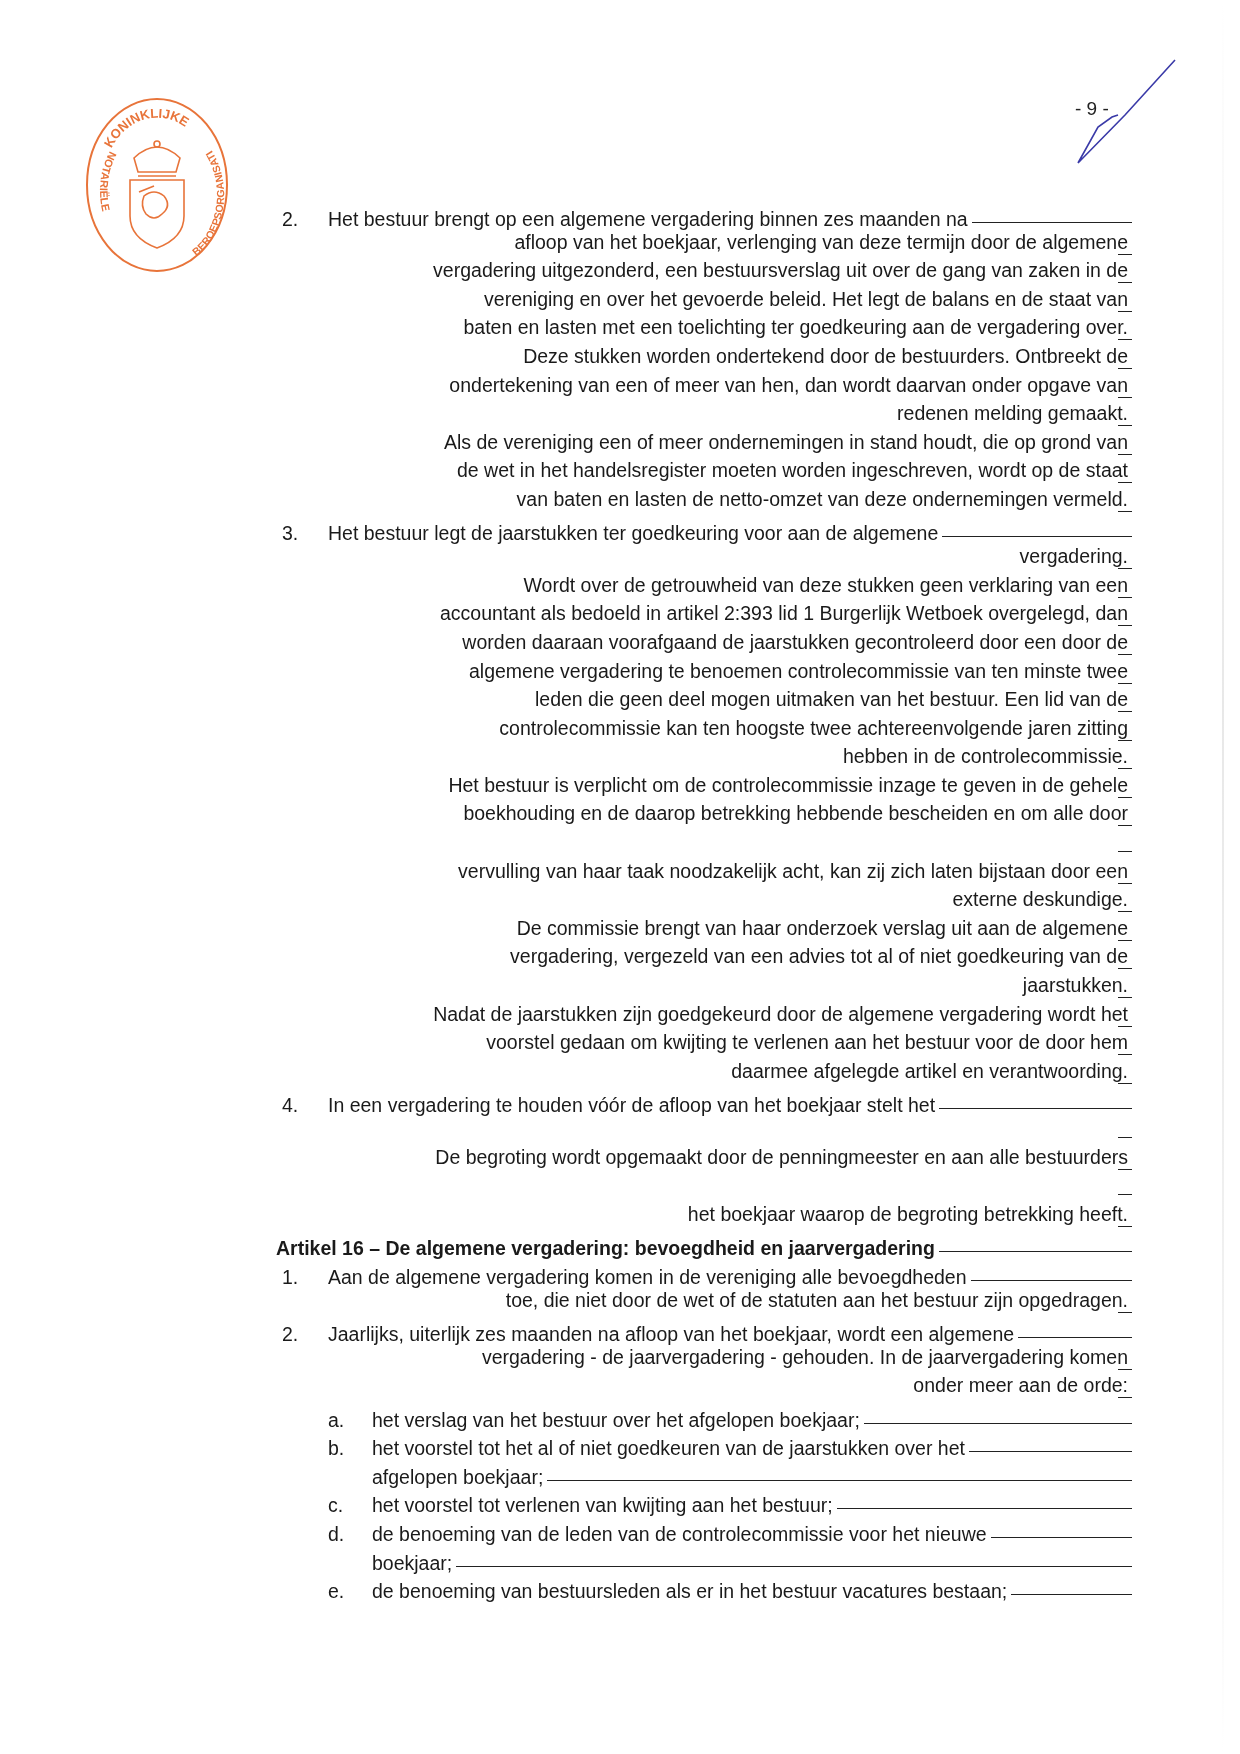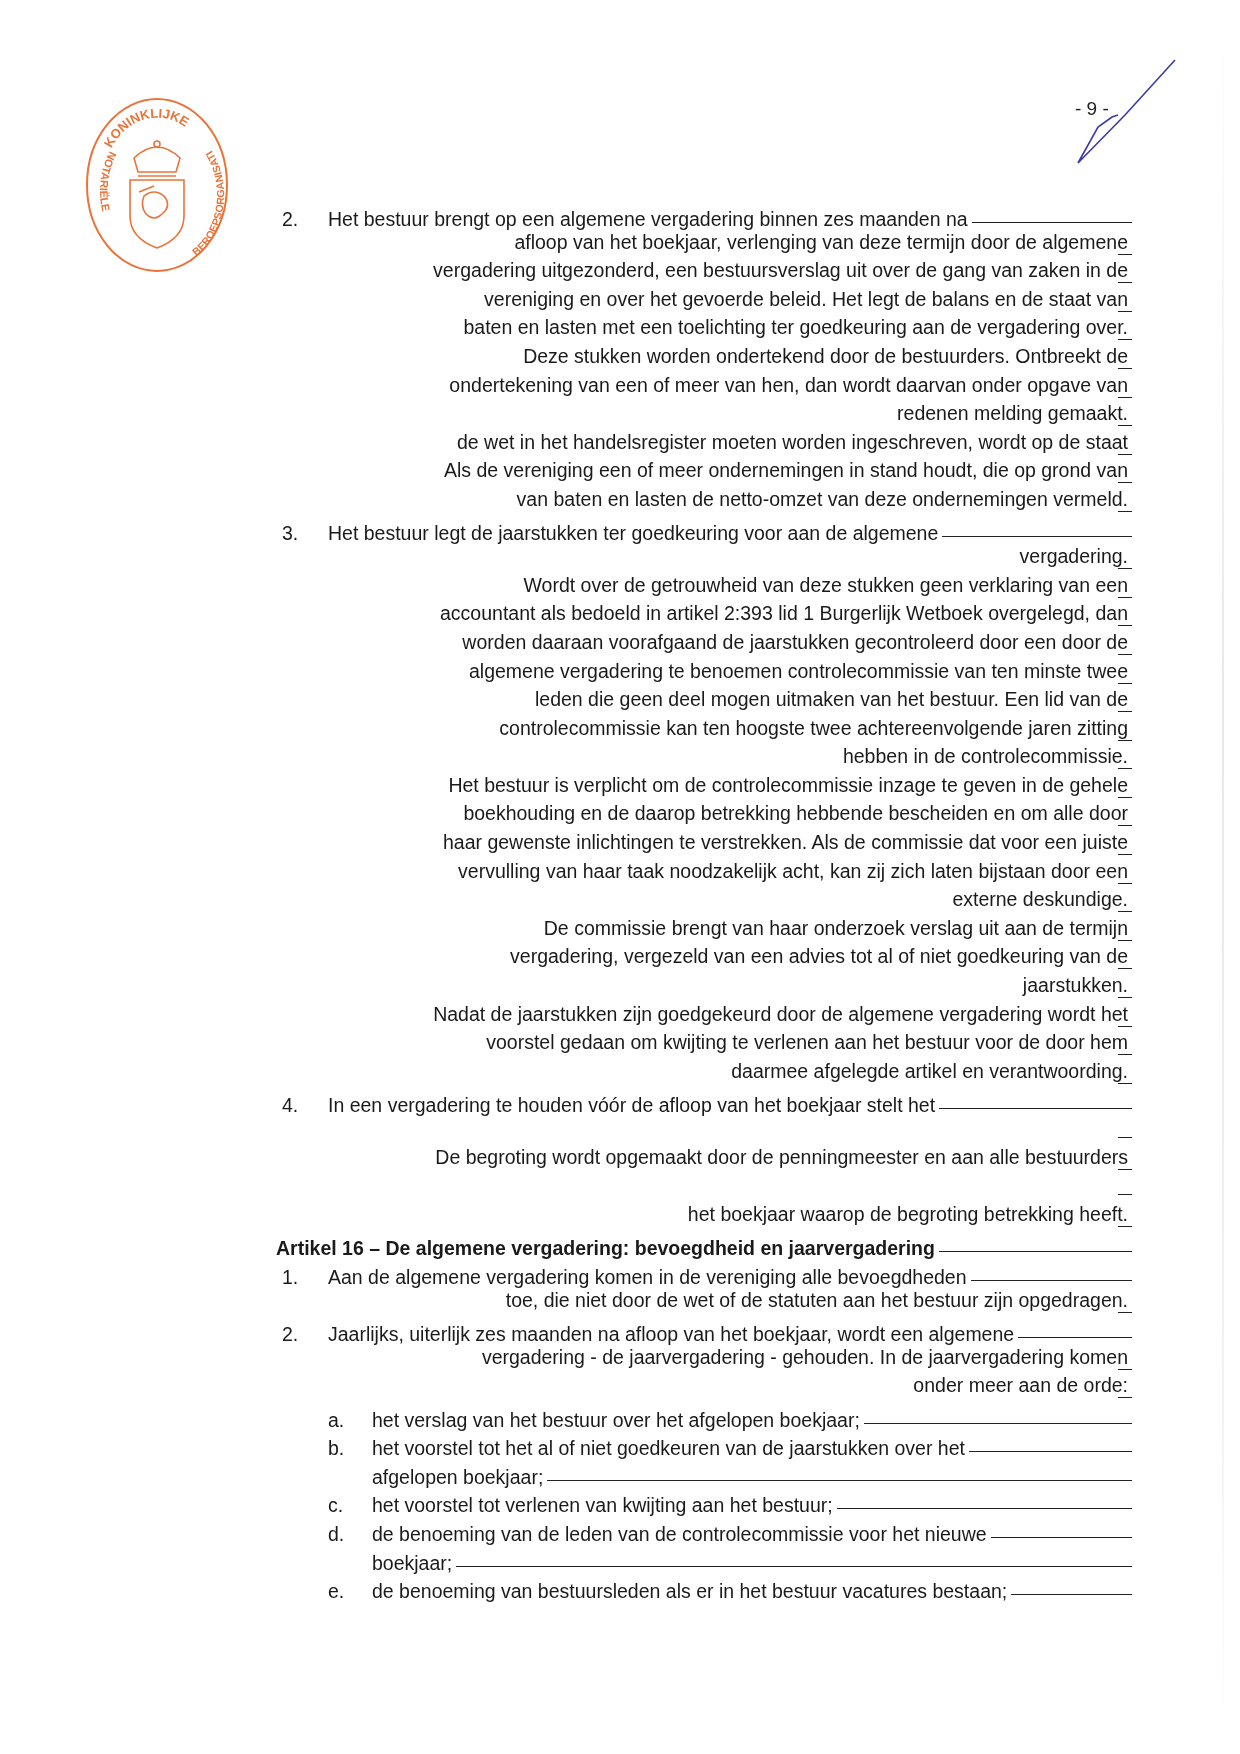--- a/index.html
+++ b/index.html
@@ -85,25 +85,25 @@
       </div>
       <div class="line ind">
         <span class="txt">ondertekening van een of meer van hen, dan wordt daarvan onder opgave van</span>
         <span class="fill"></span>
       </div>
       <div class="line ind">
         <span class="txt">redenen melding gemaakt.</span>
         <span class="fill"></span>
       </div>
       <div class="line ind">
+        <span class="txt">Als de vereniging een of meer ondernemingen in stand houdt, die op grond van</span>
+        <span class="fill"></span>
+      </div>
+      <div class="line ind">
         <span class="txt">de wet in het handelsregister moeten worden ingeschreven, wordt op de staat</span>
-        <span class="fill"></span>
-      </div>
-      <div class="line ind">
-        <span class="txt">Als de vereniging een of meer ondernemingen in stand houdt, die op grond van</span>
         <span class="fill"></span>
       </div>
       <div class="line ind">
         <span class="txt">van baten en lasten de netto-omzet van deze ondernemingen vermeld.</span>
         <span class="fill"></span>
       </div>
       <div class="line">
         <span class="num">3.</span>
         <span class="txt">Het bestuur legt de jaarstukken ter goedkeuring voor aan de algemene</span>
         <span class="fill"></span>
@@ -142,33 +142,32 @@
       </div>
       <div class="line ind">
         <span class="txt">Het bestuur is verplicht om de controlecommissie inzage te geven in de gehele</span>
         <span class="fill"></span>
       </div>
       <div class="line ind">
         <span class="txt">boekhouding en de daarop betrekking hebbende bescheiden en om alle door</span>
         <span class="fill"></span>
       </div>
       <div class="line ind">
-        <span class="txt">haar gewenste inlichtingen te verstrekken. Als de commissie dat voor een juiste</span>
         <span class="fill"></span>
       </div>
       <div class="line ind">
         <span class="txt">vervulling van haar taak noodzakelijk acht, kan zij zich laten bijstaan door een</span>
         <span class="fill"></span>
       </div>
       <div class="line ind">
         <span class="txt">externe deskundige.</span>
         <span class="fill"></span>
       </div>
       <div class="line ind">
-        <span class="txt">De commissie brengt van haar onderzoek verslag uit aan de termijn</span>
+        <span class="txt">De commissie brengt van haar onderzoek verslag uit aan de algemene</span>
         <span class="fill"></span>
       </div>
       <div class="line ind">
         <span class="txt">vergadering, vergezeld van een advies tot al of niet goedkeuring van de</span>
         <span class="fill"></span>
       </div>
       <div class="line ind">
         <span class="txt">jaarstukken.</span>
         <span class="fill"></span>
       </div>

